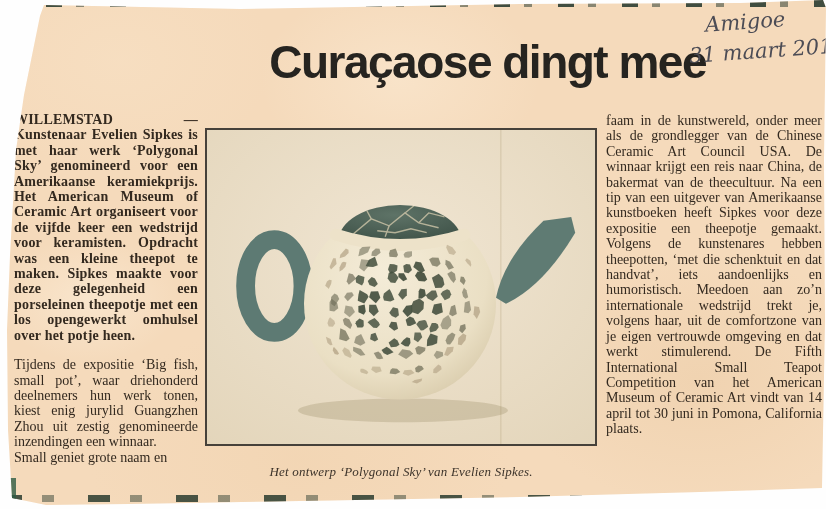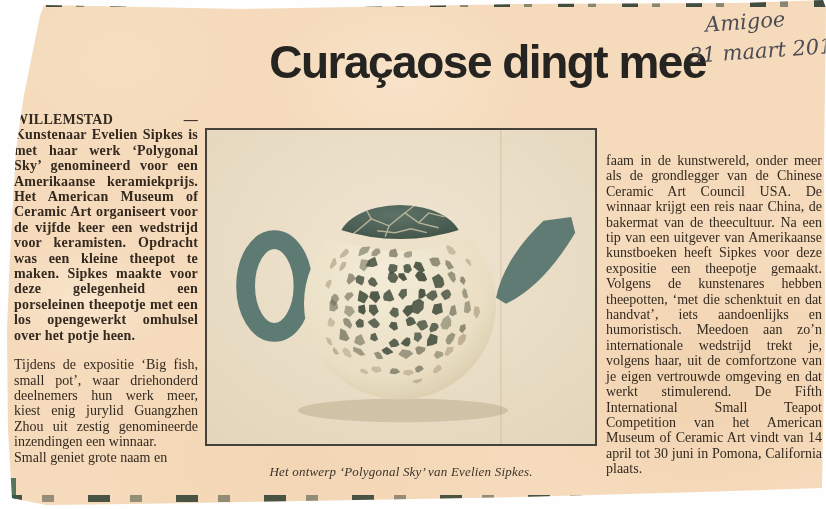--- a/index.html
+++ b/index.html
@@ -40,21 +40,21 @@
     font-family:"DejaVu Serif",serif;font-style:italic;
     color:#4c4c55;font-size:21px;line-height:30px;white-space:nowrap;
   }
   .handwriting .pub{padding-left:18px;}
 
   .col{position:absolute;font-size:14px;line-height:15.4px;text-align:justify;color:#33291f;}
   .col p{margin:0;}
   .col-left{left:14px;top:112px;width:184px;}
   .col-left .lead{font-weight:bold;letter-spacing:.2px;}
   .col-left .para2{margin-top:14px;}
-  .col-right{left:606px;top:113px;width:216px;margin-top:40px;}
+  .col-right{left:606px;top:113px;width:216px;}
 
   .photo-frame{
     position:absolute;left:205px;top:128px;width:392px;height:318px;
     border:2px solid #46413a;box-sizing:border-box;background:#ebdfc9;
   }
   .photo-frame svg{display:block;width:100%;height:100%;}
   .caption{
     position:absolute;left:205px;top:464px;width:392px;text-align:center;
     font-style:italic;font-size:13px;color:#3c332a;letter-spacing:.2px;
   }
@@ -73,21 +73,21 @@
     <div>Curaçaose dingt mee</div>
   </h1>
 
   <div class="handwriting">
     <div class="pub">Amigoe</div>
     <div>31 maart 2012</div>
   </div>
 
   <div class="col col-left">
     <p class="lead">WILLEMSTAD — Kunstenaar Evelien Sipkes is met haar werk ‘Polygonal Sky’ genomineerd voor een Amerikaanse keramiekprijs. Het American Museum of Ceramic Art organiseert voor de vijfde keer een wedstrijd voor keramisten. Opdracht was een kleine theepot te maken. Sipkes maakte voor deze gelegenheid een porseleinen theepotje met een los opengewerkt omhulsel over het potje heen.</p>
-    <p class="para2">Tijdens de expositie ‘Big fish, small pot’, waar driehonderd deelnemers hun werk meer, kiest enig jurylid Guangzhen Zhou uit zestig genomineerde inzendingen een winnaar.</p>
+    <p class="para2">Tijdens de expositie ‘Big fish, small pot’, waar driehonderd deelnemers hun werk tonen, kiest enig jurylid Guangzhen Zhou uit zestig genomineerde inzendingen een winnaar.</p>
     <p>Small geniet grote naam en</p>
   </div>
 
   <div class="col col-right">
     <p>faam in de kunstwereld, onder meer als de grondlegger van de Chinese Ceramic Art Council USA. De winnaar krijgt een reis naar China, de bakermat van de theecultuur. Na een tip van een uitgever van Amerikaanse kunstboeken heeft Sipkes voor deze expositie een theepotje gemaakt. Volgens de kunstenares hebben theepotten, ‘met die schenktuit en dat handvat’, iets aandoenlijks en humoristisch. Meedoen aan zo’n internationale wedstrijd trekt je, volgens haar, uit de comfortzone van je eigen vertrouwde omgeving en dat werkt stimulerend. De Fifth International Small Teapot Competition van het American Museum of Ceramic Art vindt van 14 april tot 30 juni in Pomona, California plaats.</p>
   </div>
 
   <div class="photo-frame">
     <svg id="teapot-svg" viewBox="0 0 392 318" preserveAspectRatio="none">
       <defs>

